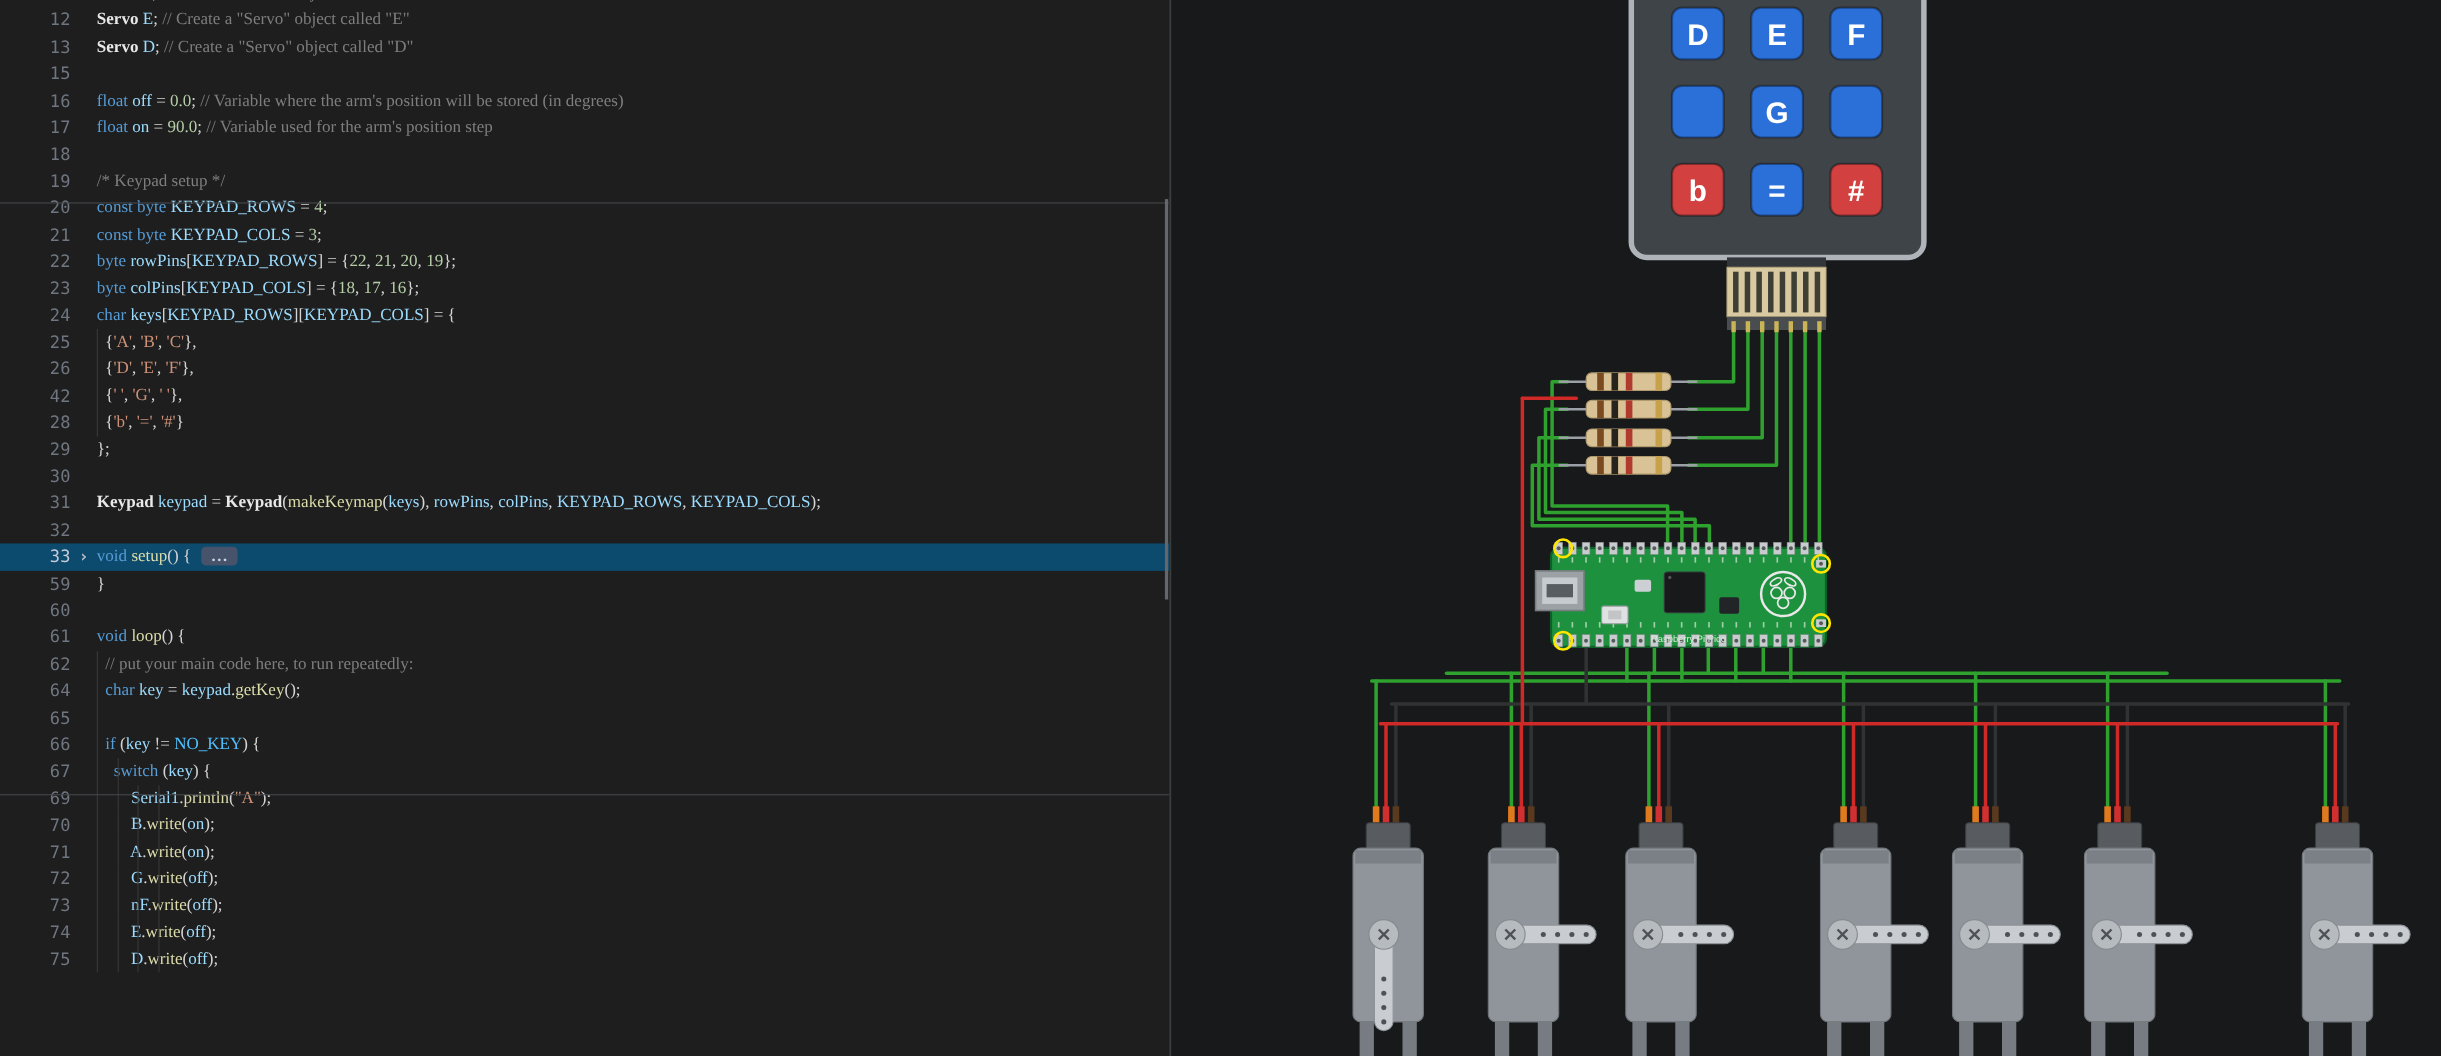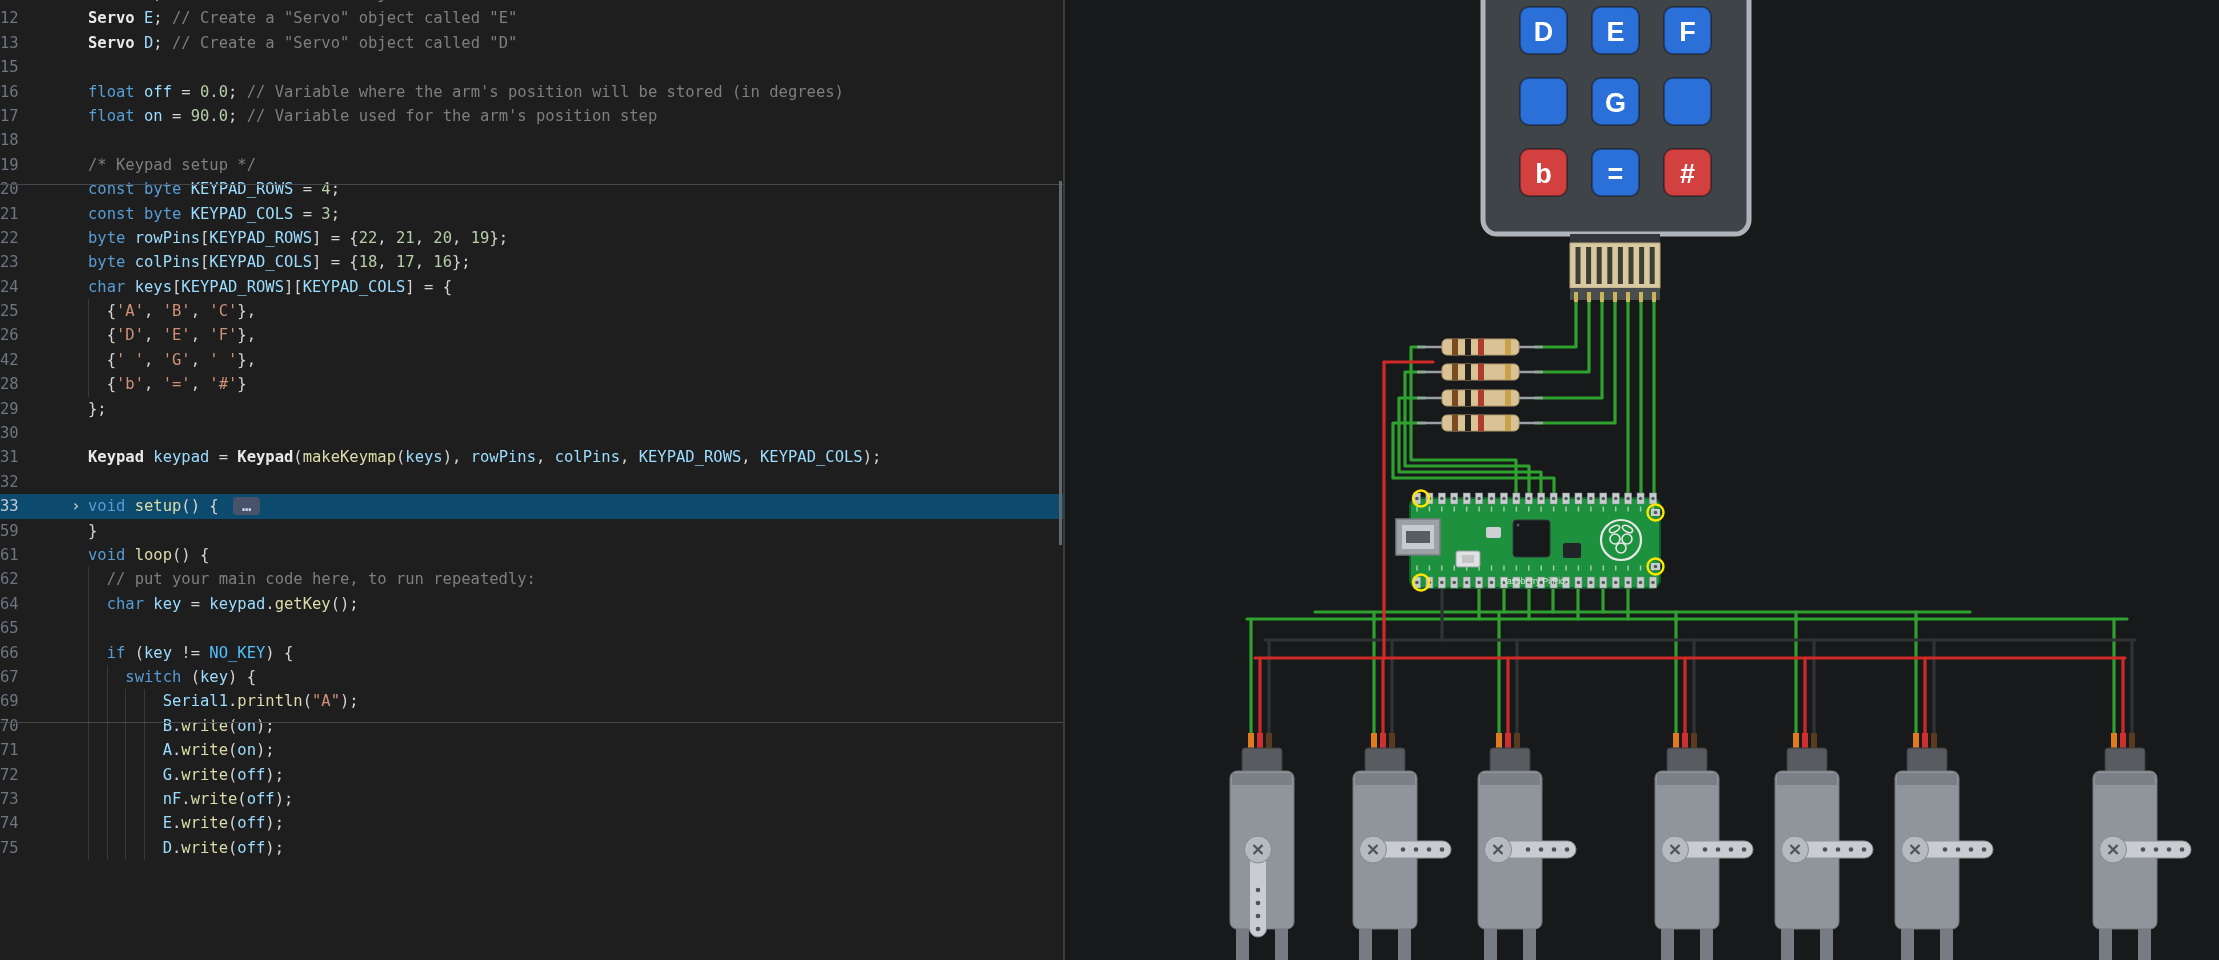--- a/index.html
+++ b/index.html
@@ -2,24 +2,24 @@
 <html><head>
 <meta charset="utf-8">
 <style>
   html,body{margin:0;padding:0;width:2219px;height:960px;overflow:hidden;background:#131516;
             font-family:"Liberation Sans",sans-serif;}
   .editor{position:absolute;left:0;top:0;width:1063px;height:960px;background:#1e1e1e;overflow:hidden;}
   .lines{position:absolute;top:-18px;left:0;width:100%;}
   .row{display:flex;height:24.4px;font-family:"DejaVu Sans Mono",monospace;font-size:15.5px;
        line-height:24.4px;white-space:pre;}
   .row.hl{background:#0c4a6e;}
-  .ln{width:64px;flex:none;text-align:left;color:#6e7681;user-select:none;}
+  .ln{width:64px;flex:none;text-align:right;color:#6e7681;user-select:none;}
   .row.hl .ln{color:#c6ccd6;}
   .chev{width:24px;flex:none;text-align:center;color:#b8bec4;font-weight:bold;}
-  .code{position:relative;flex:1;}
+  .code{position:relative;flex:1;font-family:Liberation Serif, serif;}
   .guide{position:absolute;top:0;bottom:0;width:1px;background:#383838;}
   .t-kw{color:#569cd6;}
   .t-typ{color:#e8e8e8;font-weight:bold;}
   .t-var{color:#9cdcfe;}
   .t-num{color:#b5cea8;}
   .t-str{color:#ce9178;}
   .t-cmt{color:#7e7e7e;}
   .t-fn{color:#dcdcaa;}
   .t-pln{color:#d4d4d4;}
   .t-const{color:#4fc1ff;}
@@ -50,20 +50,21 @@
       <div class="row"><span class="ln">25</span><span class="chev"></span><span class="code"><i class="guide" style="left: 0px;"></i><span class="t-pln">  {</span><span class="t-str">'A'</span><span class="t-pln">, </span><span class="t-str">'B'</span><span class="t-pln">, </span><span class="t-str">'C'</span><span class="t-pln">},</span></span></div>
       <div class="row"><span class="ln">26</span><span class="chev"></span><span class="code"><i class="guide" style="left: 0px;"></i><span class="t-pln">  {</span><span class="t-str">'D'</span><span class="t-pln">, </span><span class="t-str">'E'</span><span class="t-pln">, </span><span class="t-str">'F'</span><span class="t-pln">},</span></span></div>
       <div class="row"><span class="ln">42</span><span class="chev"></span><span class="code"><i class="guide" style="left: 0px;"></i><span class="t-pln">  {</span><span class="t-str">' '</span><span class="t-pln">, </span><span class="t-str">'G'</span><span class="t-pln">, </span><span class="t-str">' '</span><span class="t-pln">},</span></span></div>
       <div class="row"><span class="ln">28</span><span class="chev"></span><span class="code"><i class="guide" style="left: 0px;"></i><span class="t-pln">  {</span><span class="t-str">'b'</span><span class="t-pln">, </span><span class="t-str">'='</span><span class="t-pln">, </span><span class="t-str">'#'</span><span class="t-pln">}</span></span></div>
       <div class="row"><span class="ln">29</span><span class="chev"></span><span class="code"><span class="t-pln">};</span></span></div>
       <div class="row"><span class="ln">30</span><span class="chev"></span><span class="code"></span></div>
       <div class="row"><span class="ln">31</span><span class="chev"></span><span class="code"><span class="t-typ">Keypad</span><span class="t-pln"> </span><span class="t-var">keypad</span><span class="t-pln"> = </span><span class="t-typ">Keypad</span><span class="t-pln">(</span><span class="t-fn">makeKeymap</span><span class="t-pln">(</span><span class="t-var">keys</span><span class="t-pln">), </span><span class="t-var">rowPins</span><span class="t-pln">, </span><span class="t-var">colPins</span><span class="t-pln">, </span><span class="t-var">KEYPAD_ROWS</span><span class="t-pln">, </span><span class="t-var">KEYPAD_COLS</span><span class="t-pln">);</span></span></div>
       <div class="row"><span class="ln">32</span><span class="chev"></span><span class="code"></span></div>
       <div class="row hl"><span class="ln">33</span><span class="chev">›</span><span class="code"><span class="t-kw">void</span><span class="t-pln"> </span><span class="t-fn">setup</span><span class="t-pln">() { </span><span class="t-fold">…</span></span></div>
       <div class="row"><span class="ln">59</span><span class="chev"></span><span class="code"><span class="t-pln">}</span></span></div>
+      <div class="row"><span class="ln">60</span><span class="chev"></span><span class="code"></span></div>
       <div class="row"><span class="ln">61</span><span class="chev"></span><span class="code"><span class="t-kw">void</span><span class="t-pln"> </span><span class="t-fn">loop</span><span class="t-pln">() {</span></span></div>
       <div class="row"><span class="ln">62</span><span class="chev"></span><span class="code"><i class="guide" style="left: 0px;"></i><span class="t-pln">  </span><span class="t-cmt">// put your main code here, to run repeatedly:</span></span></div>
       <div class="row"><span class="ln">64</span><span class="chev"></span><span class="code"><i class="guide" style="left: 0px;"></i><span class="t-pln">  </span><span class="t-kw">char</span><span class="t-pln"> </span><span class="t-var">key</span><span class="t-pln"> = </span><span class="t-var">keypad</span><span class="t-pln">.</span><span class="t-fn">getKey</span><span class="t-pln">();</span></span></div>
       <div class="row"><span class="ln">65</span><span class="chev"></span><span class="code"><i class="guide" style="left: 0px;"></i></span></div>
       <div class="row"><span class="ln">66</span><span class="chev"></span><span class="code"><i class="guide" style="left: 0px;"></i><span class="t-pln">  </span><span class="t-kw">if</span><span class="t-pln"> (</span><span class="t-var">key</span><span class="t-pln"> != </span><span class="t-const">NO_KEY</span><span class="t-pln">) {</span></span></div>
       <div class="row"><span class="ln">67</span><span class="chev"></span><span class="code"><i class="guide" style="left: 0px;"></i><i class="guide" style="left: 18.66px;"></i><span class="t-pln">    </span><span class="t-kw">switch</span><span class="t-pln"> (</span><span class="t-var">key</span><span class="t-pln">) {</span></span></div>
       <div class="row"><span class="ln">69</span><span class="chev"></span><span class="code"><i class="guide" style="left: 0px;"></i><i class="guide" style="left: 18.66px;"></i><i class="guide" style="left: 37.32px;"></i><i class="guide" style="left: 55.98px;"></i><span class="t-pln">        </span><span class="t-var">Serial1</span><span class="t-pln">.</span><span class="t-fn">println</span><span class="t-pln">(</span><span class="t-str">"A"</span><span class="t-pln">);</span></span></div>
       <div class="row"><span class="ln">70</span><span class="chev"></span><span class="code"><i class="guide" style="left: 0px;"></i><i class="guide" style="left: 18.66px;"></i><i class="guide" style="left: 37.32px;"></i><i class="guide" style="left: 55.98px;"></i><span class="t-pln">        </span><span class="t-var">B</span><span class="t-pln">.</span><span class="t-fn">write</span><span class="t-pln">(</span><span class="t-var">on</span><span class="t-pln">);</span></span></div>
       <div class="row"><span class="ln">71</span><span class="chev"></span><span class="code"><i class="guide" style="left: 0px;"></i><i class="guide" style="left: 18.66px;"></i><i class="guide" style="left: 37.32px;"></i><i class="guide" style="left: 55.98px;"></i><span class="t-pln">        </span><span class="t-var">A</span><span class="t-pln">.</span><span class="t-fn">write</span><span class="t-pln">(</span><span class="t-var">on</span><span class="t-pln">);</span></span></div>
       <div class="row"><span class="ln">72</span><span class="chev"></span><span class="code"><i class="guide" style="left: 0px;"></i><i class="guide" style="left: 18.66px;"></i><i class="guide" style="left: 37.32px;"></i><i class="guide" style="left: 55.98px;"></i><span class="t-pln">        </span><span class="t-var">G</span><span class="t-pln">.</span><span class="t-fn">write</span><span class="t-pln">(</span><span class="t-var">off</span><span class="t-pln">);</span></span></div>

